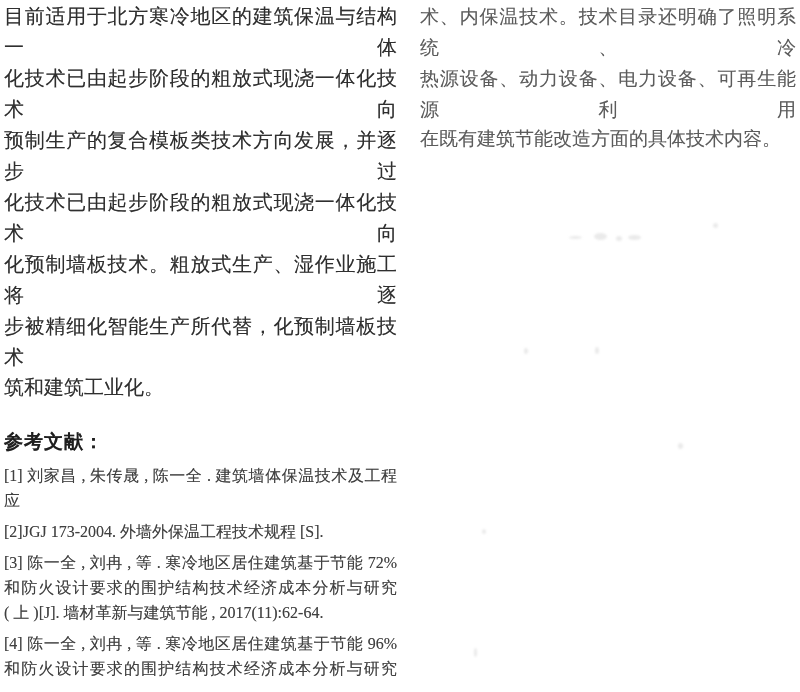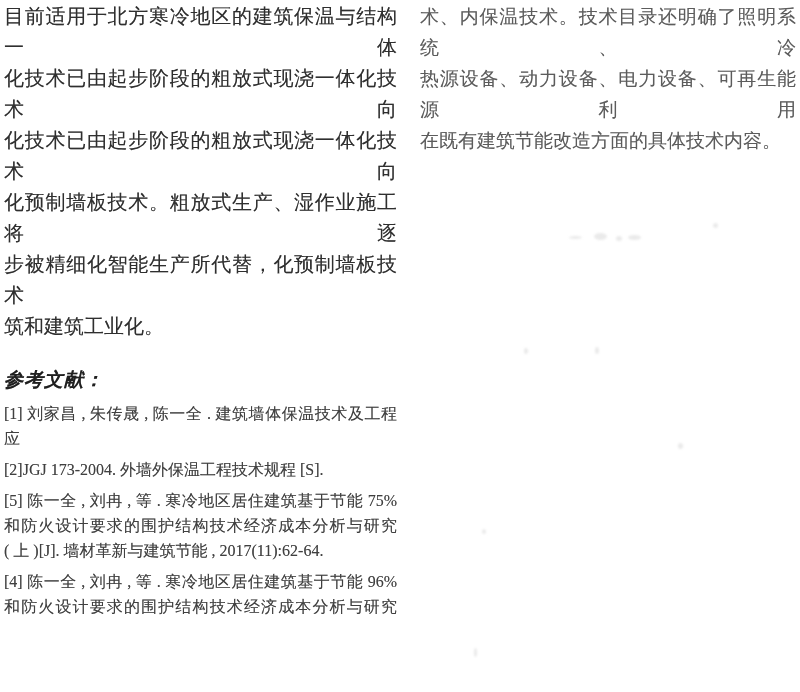--- a/index.html
+++ b/index.html
@@ -36,36 +36,36 @@
     font-size: 20px;
     line-height: 31px;
     color: #2f2f2f;
     text-align: justify;
     text-align-last: justify;
     text-shadow: 0 0 0.5px rgba(40,40,40,0.45);
     white-space: normal;
   }
   .body-para .line.end {
     text-align-last: left;
+    font-family: Liberation Mono, monospace;
   }
   .col-right .body-para .line {
     font-size: 19px;
     color: #5c5c5c;
     text-shadow: 0 0 0.4px rgba(90,90,90,0.35);
   }
   .refs-heading {
     margin-top: 25px;
     margin-bottom: 9px;
     font-size: 19px;
     line-height: 25px;
     font-weight: bold;
     color: #1f1f1f;
     letter-spacing: 1px;
     text-shadow: 0 0 0.5px rgba(20,20,20,0.5);
-    font-style: italic;
   }
   .ref {
     font-size: 16px;
     line-height: 25px;
     color: #404040;
     margin-bottom: 6px;
     text-shadow: 0 0 0.4px rgba(40,40,40,0.4);
   }
   .ref .line {
     text-align: justify;
@@ -94,40 +94,41 @@
 </head>
 <body>
 
 <div class="page">
 
   <div class="col-left">
 
     <div class="body-para">
       <div class="line">目前适用于北方寒冷地区的建筑保温与结构一体</div>
       <div class="line">化技术已由起步阶段的粗放式现浇一体化技术向</div>
+      <div class="line">预制生产的复合模板类技术方向发展，并逐步过</div>
       <div class="line">化技术已由起步阶段的粗放式现浇一体化技术向</div>
       <div class="line">化预制墙板技术。粗放式生产、湿作业施工将逐</div>
       <div class="line">步被精细化智能生产所代替，化预制墙板技术</div>
       <div class="line end">筑和建筑工业化。</div>
     </div>
 
     <div class="refs-heading">参考文献：</div>
 
     <div class="refs">
 
       <div class="ref">
         <div class="line">[1] 刘家昌 , 朱传晟 , 陈一全 . 建筑墙体保温技术及工程应</div>
       </div>
 
       <div class="ref">
         <div class="line end">[2]JGJ 173-2004. 外墙外保温工程技术规程 [S].</div>
       </div>
 
       <div class="ref">
-        <div class="line">[5] 陈一全 , 刘冉 , 等 . 寒冷地区居住建筑基于节能 75%</div>
+        <div class="line">[3] 陈一全 , 刘冉 , 等 . 寒冷地区居住建筑基于节能 72%</div>
         <div class="line">和防火设计要求的围护结构技术经济成本分析与研究</div>
         <div class="line end">( 上 )[J]. 墙材革新与建筑节能 , 2017(11):62-64.</div>
       </div>
 
       <div class="ref">
         <div class="line">[4] 陈一全 , 刘冉 , 等 . 寒冷地区居住建筑基于节能 96%</div>
         <div class="line">和防火设计要求的围护结构技术经济成本分析与研究</div>
 
       </div>
 

